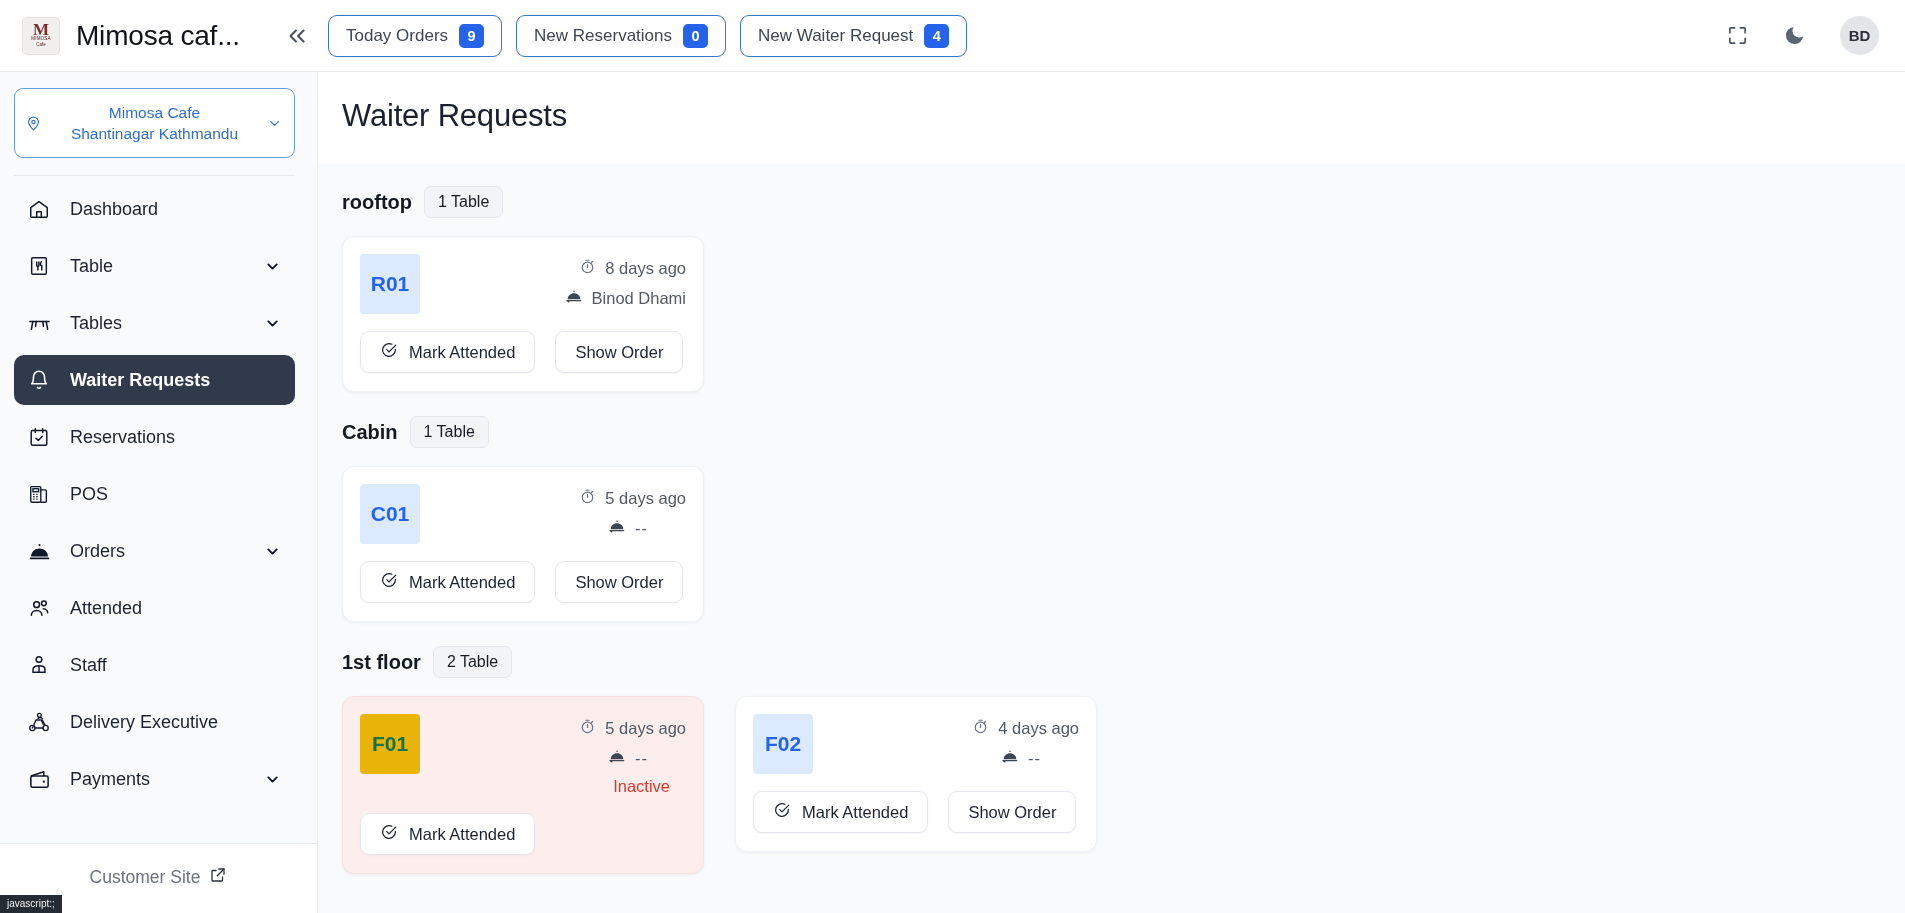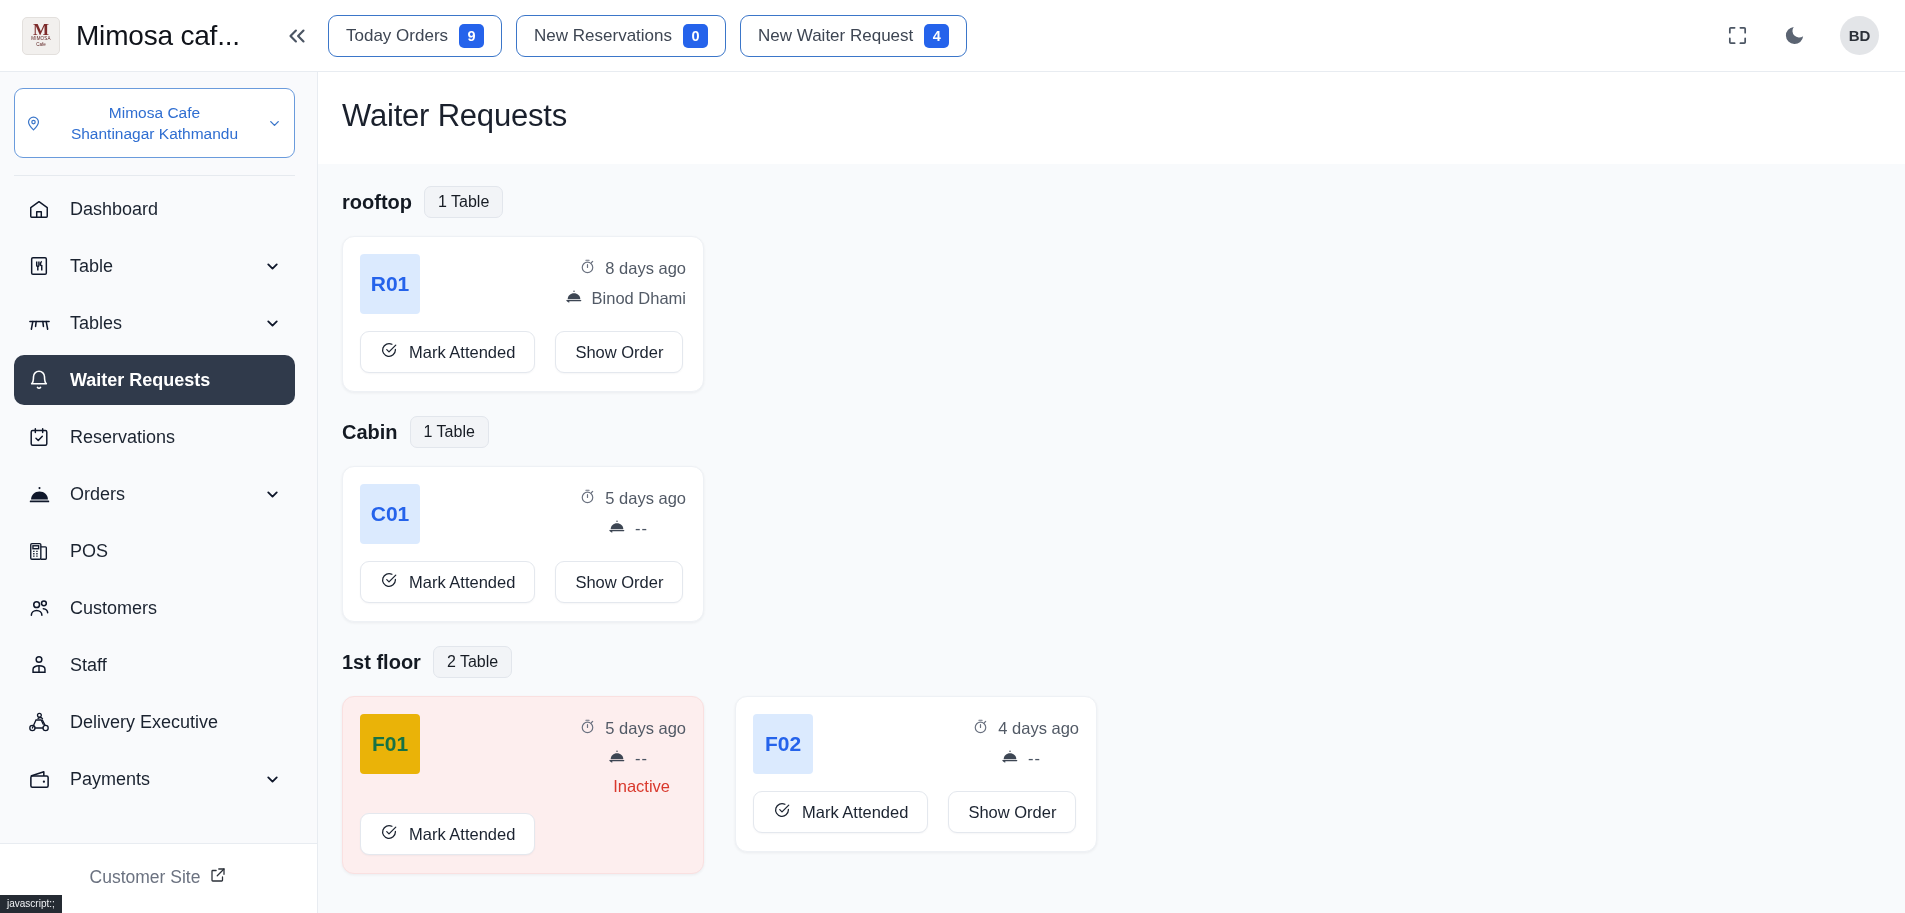--- a/index.html
+++ b/index.html
@@ -308,56 +308,56 @@
                   <rect x="3.5" y="5" width="17" height="16" rx="1.6"></rect>
                   <path d="M8 3v4M16 3v4"></path>
                   <polyline points="8.7 13.3 11.2 15.8 15.6 11.2"></polyline>
                 </svg>
             </span>
             <span class="nav-label">Reservations</span>
           </div>
 
           <div class="nav-item">
             <span class="nav-icon">
-              <svg width="23" height="23" viewBox="0 0 24 24" fill="#0f172a" stroke="none">
-                  <path d="M12 4.2a1.1 1.1 0 1 1 0 2.2 1.1 1.1 0 0 1 0-2.2z"></path>
-                  <path d="M3.2 17.2c0-4.85 3.94-8.3 8.8-8.3s8.8 3.45 8.8 8.3z"></path>
-                  <rect x="1.8" y="18.3" width="20.4" height="1.9" rx=".9"></rect>
-                </svg>
-            </span>
-            <span class="nav-label">Orders</span>
-            <span class="nav-chev">
-              <svg width="17" height="17" viewBox="0 0 24 24" fill="none" stroke="currentColor" stroke-width="2.6" stroke-linecap="round" stroke-linejoin="round">
-                  <polyline points="6 9 12 15 18 9"></polyline>
-                </svg>
-            </span>
-          </div>
-
-          <div class="nav-item">
-            <span class="nav-icon">
               <svg width="22" height="22" viewBox="0 0 24 24" fill="none" stroke="#0f172a" stroke-width="1.5">
                   <rect x="3" y="4" width="11" height="17" rx="1.3"></rect>
                   <rect x="5.4" y="6.3" width="6.2" height="3.2"></rect>
                   <path d="M5.6 12.4h1.5M9 12.4h1.5M5.6 15h1.5M9 15h1.5M5.6 17.6h1.5M9 17.6h1.5"></path>
                   <path d="M14 7.5h5a1 1 0 0 1 1 1V20a1 1 0 0 1-1 1h-5"></path>
                 </svg>
             </span>
             <span class="nav-label">POS</span>
           </div>
 
           <div class="nav-item">
             <span class="nav-icon">
+              <svg width="23" height="23" viewBox="0 0 24 24" fill="#0f172a" stroke="none">
+                  <path d="M12 4.2a1.1 1.1 0 1 1 0 2.2 1.1 1.1 0 0 1 0-2.2z"></path>
+                  <path d="M3.2 17.2c0-4.85 3.94-8.3 8.8-8.3s8.8 3.45 8.8 8.3z"></path>
+                  <rect x="1.8" y="18.3" width="20.4" height="1.9" rx=".9"></rect>
+                </svg>
+            </span>
+            <span class="nav-label">Orders</span>
+            <span class="nav-chev">
+              <svg width="17" height="17" viewBox="0 0 24 24" fill="none" stroke="currentColor" stroke-width="2.6" stroke-linecap="round" stroke-linejoin="round">
+                  <polyline points="6 9 12 15 18 9"></polyline>
+                </svg>
+            </span>
+          </div>
+
+          <div class="nav-item">
+            <span class="nav-icon">
               <svg width="23" height="23" viewBox="0 0 24 24" fill="none" stroke="#0f172a" stroke-width="1.6" stroke-linecap="round">
                   <circle cx="9" cy="8" r="3"></circle>
                   <circle cx="16.6" cy="6.6" r="2.5"></circle>
                   <path d="M3.5 19c0-3 2.5-5 5.5-5s5.5 2 5.5 5"></path>
                   <path d="M16 12.2c2.6.1 4.5 2 4.5 4.3"></path>
                 </svg>
             </span>
-            <span class="nav-label">Customers</span>
+            <span class="nav-label">Attended</span>
           </div>
 
           <div class="nav-item">
             <span class="nav-icon">
               <svg width="22" height="22" viewBox="0 0 24 24" fill="none" stroke="#0f172a" stroke-width="1.6">
                   <circle cx="12" cy="6" r="3.1"></circle>
                   <path d="M5.5 20v-3.4c0-2.2 2.9-3.7 6.5-3.7s6.5 1.5 6.5 3.7V20z"></path>
                   <path d="M12 13v7"></path>
                 </svg>
             </span>

